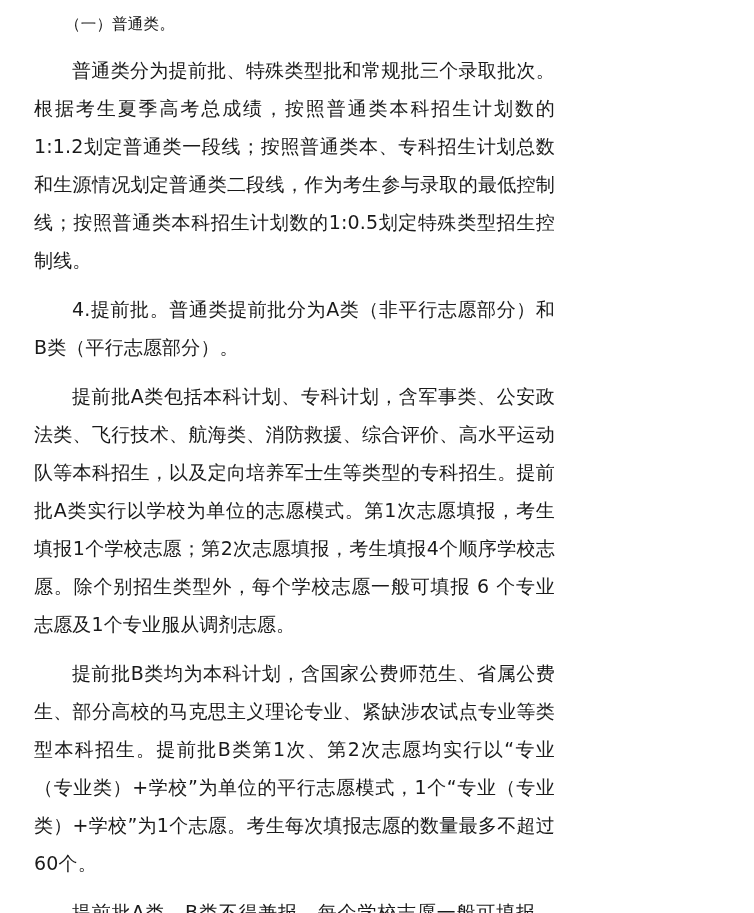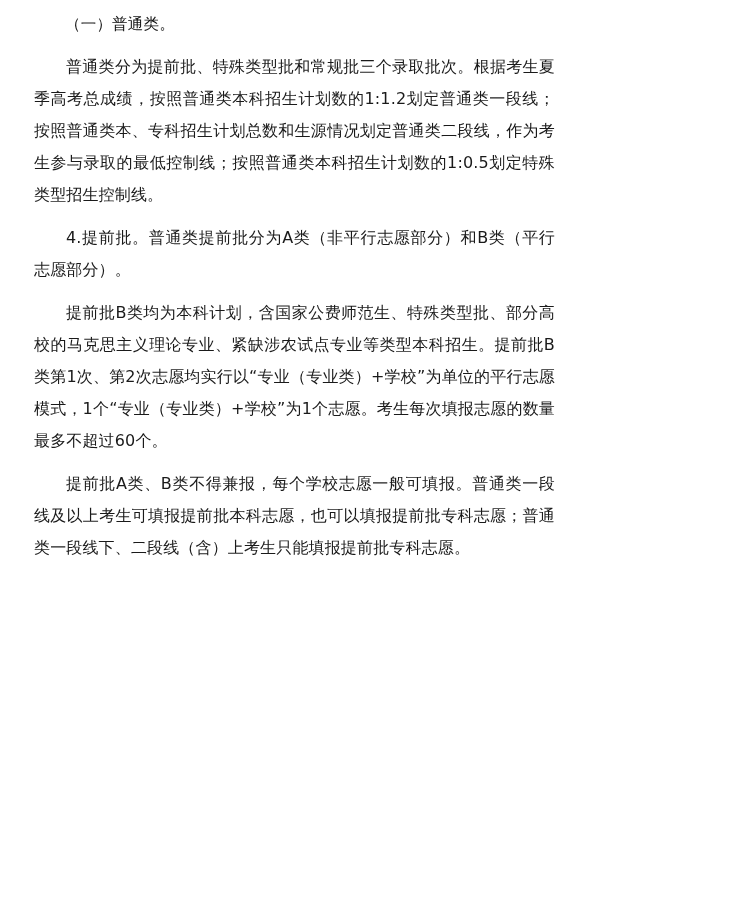--- a/index.html
+++ b/index.html
@@ -23,35 +23,36 @@
   }
   .heading {
     font-size: 15.5px;
     line-height: 1.9;
     margin: 0 0 12px 0;
     text-indent: 2em;
     letter-spacing: 0.2px;
     color: #111111;
   }
   .para {
-    font-size: 16px;
+    font-size: 19px;
     line-height: 2.0;
     margin: 0 12px 11px 0;
     text-indent: 2em;
     text-align: justify;
     text-justify: inter-ideograph;
     letter-spacing: 0.15px;
     color: #1a1a1a;
   }
   .para:last-child {
     margin-bottom: 0;
   }
 </style>
 </head>
 <body>
 
 <div class="page">
   <p class="heading">（一）普通类。</p>
   <p class="para">普通类分为提前批、特殊类型批和常规批三个录取批次。根据考生夏季高考总成绩，按照普通类本科招生计划数的1:1.2划定普通类一段线；按照普通类本、专科招生计划总数和生源情况划定普通类二段线，作为考生参与录取的最低控制线；按照普通类本科招生计划数的1:0.5划定特殊类型招生控制线。</p>
   <p class="para">4.提前批。普通类提前批分为A类（非平行志愿部分）和B类（平行志愿部分）。</p>
-  <p class="para">提前批B类均为本科计划，含国家公费师范生、特殊类型批、部分高校的马克思主义理论专业、紧缺涉农试点专业等类型本科招生。提前批B类第1次、第2次志愿均实行以“专业（专业类）+学校”为单位的平行志愿模式，1个“专业（专业类）+学校”为1个志愿。考生每次填报志愿的数量最多不超过60个。</p>
+  <p class="para">提前批A类包括本科计划、专科计划，含军事类、公安政法类、飞行技术、航海类、消防救援、综合评价、高水平运动队等本科招生，以及定向培养军士生等类型的专科招生。提前批A类实行以学校为单位的志愿模式。第1次志愿填报，考生填报1个学校志愿；第2次志愿填报，考生填报4个顺序学校志愿。除个别招生类型外，每个学校志愿一般可填报 6 个专业志愿及1个专业服从调剂志愿。</p>
+  <p class="para">提前批B类均为本科计划，含国家公费师范生、省属公费生、部分高校的马克思主义理论专业、紧缺涉农试点专业等类型本科招生。提前批B类第1次、第2次志愿均实行以“专业（专业类）+学校”为单位的平行志愿模式，1个“专业（专业类）+学校”为1个志愿。考生每次填报志愿的数量最多不超过60个。</p>
   <p class="para">提前批A类、B类不得兼报，每个学校志愿一般可填报。普通类一段线及以上考生可填报提前批本科志愿，也可以填报提前批专科志愿；普通类一段线下、二段线（含）上考生只能填报提前批专科志愿。</p>
 </div>
 
 </body></html>

